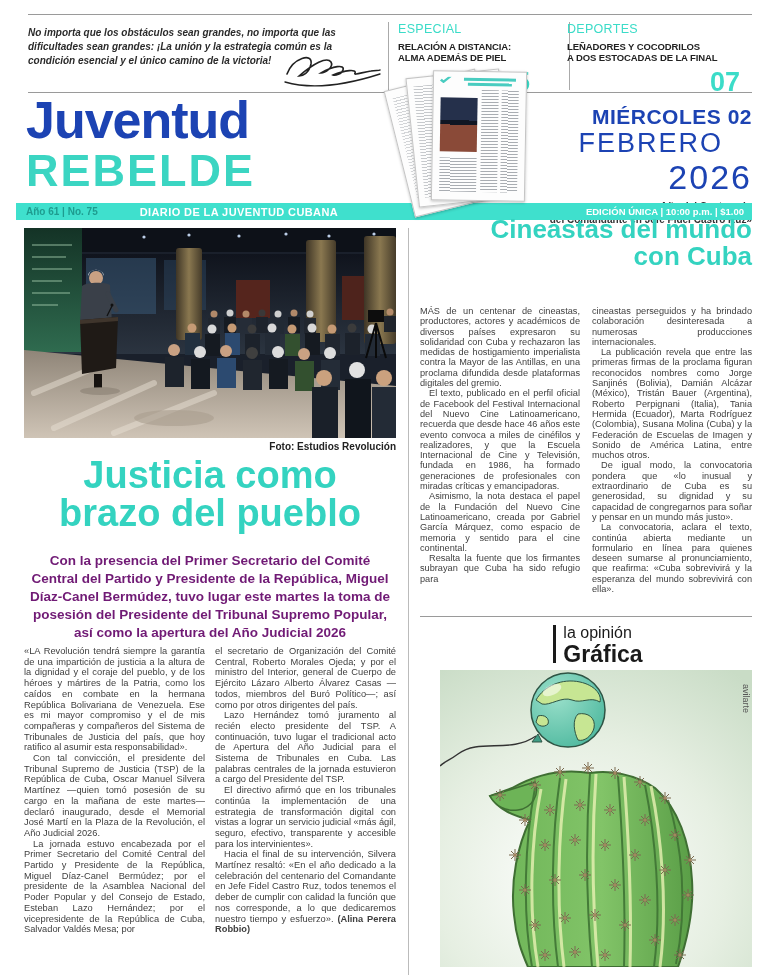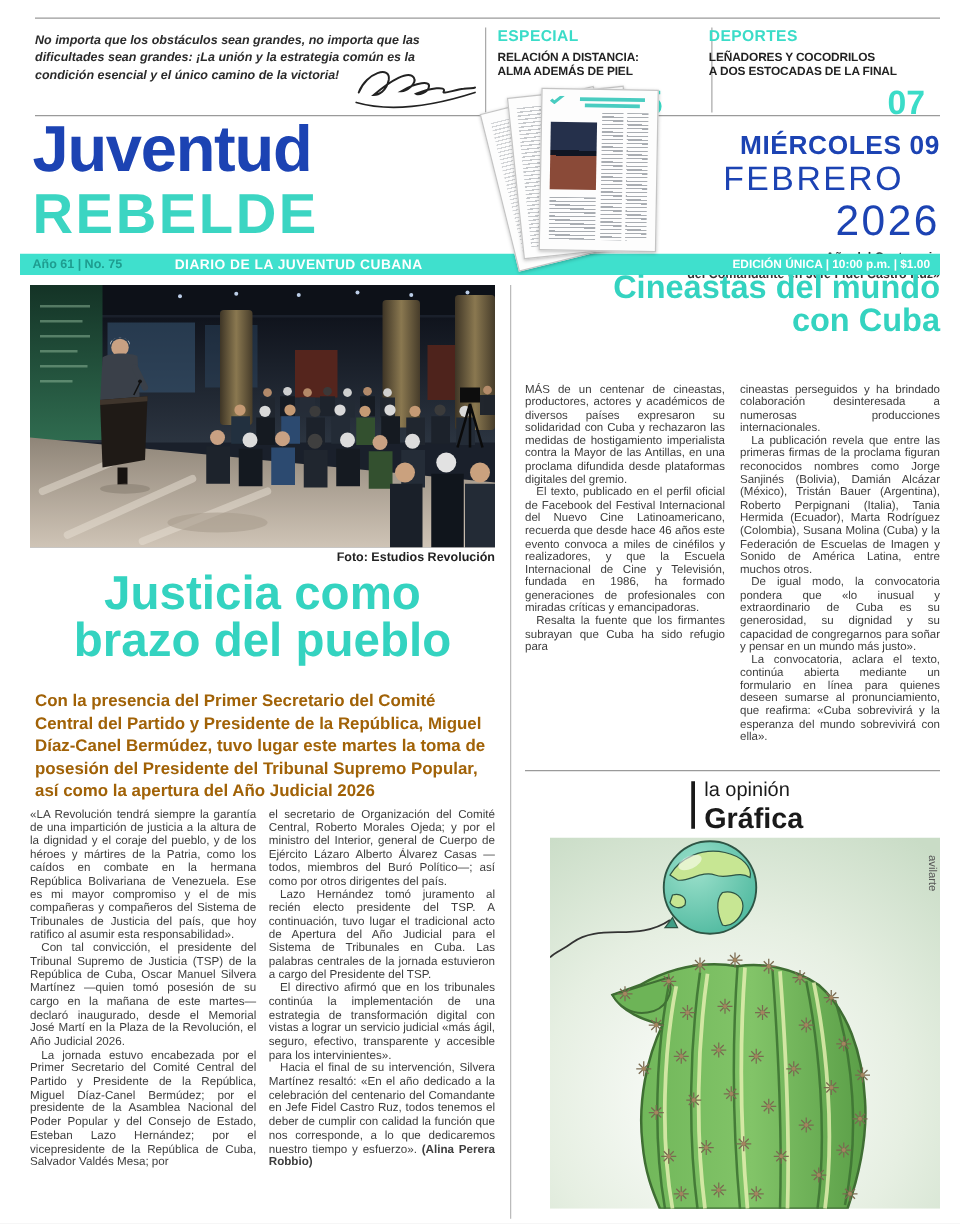--- a/index.html
+++ b/index.html
@@ -7,21 +7,21 @@
         font-family:"Liberation Sans",sans-serif;overflow:hidden;color:#222;}
   .rule{position:absolute;background:#9a9a9a;}
   
   .quote{position:absolute;left:28px;top:26px;width:345px;font-size:10px;line-height:1.38;
          font-style:italic;font-weight:bold;color:#2b2b2b;}
   .signature{position:absolute;left:283px;top:46px;}
   .teaser{position:absolute;top:22px;height:70px;}
   .teaser-especial{left:398px;width:160px;}
   .teaser-deportes{left:567px;width:173px;}
   .vsep{position:absolute;top:22px;width:1px;height:68px;background:#aaa;}
-  .teaser .sec{color:#3bdcc8;font-weight:bold;font-size:12.5px;letter-spacing:.3px;}
+  .teaser .sec{color:#3bdcc8;font-weight:normal;font-size:12.5px;letter-spacing:.3px;}
   .teaser .ttl{margin-top:5px;font-weight:bold;font-size:9.5px;line-height:1.18;color:#222;letter-spacing:-.1px;}
   .teaser .pg{position:absolute;bottom:-6px;font-weight:bold;font-size:27px;color:#3bdcc8;}
   .teaser-especial .pg{right:28px;}
   .teaser-deportes .pg{right:0px;}
   
   .preview{position:absolute;left:396px;top:70px;width:142px;height:144px;z-index:5;}
   .sheet{position:absolute;width:92px;height:128px;background:#fdfdfd;border:1px solid #c4c4c4;
          box-shadow:0 1px 3px rgba(0,0,0,.25);}
   .sheet .txt{position:absolute;background:repeating-linear-gradient(to bottom,#a9adb2 0 1px,transparent 1px 3px);}
   .s1{left:2px;top:8px;transform:rotate(-14deg);}
@@ -47,22 +47,22 @@
   .infobar .iss{color:#1e9c8f;font-size:10px;margin-left:10px;}
   .infobar .tag{color:#fff;font-size:11px;letter-spacing:.4px;margin-left:42px;}
   .infobar .ed{color:#fff;font-size:9.5px;margin-left:auto;margin-right:8px;}
   
   .main-divider{position:absolute;left:408px;top:228px;width:1px;height:747px;background:#bbb;}
   .photo{position:absolute;left:24px;top:228px;width:372px;height:210px;}
   .caption{position:absolute;left:24px;top:441px;width:372px;text-align:right;
            font-size:10px;font-weight:bold;color:#222;}
   .headline{position:absolute;left:24px;top:456px;width:372px;text-align:center;
             color:#34d3c0;font-weight:bold;font-size:38px;line-height:1.0;}
-  .standfirst{position:absolute;left:28px;top:552px;width:364px;text-align:left;
-              font-weight:bold;font-size:13.5px;line-height:18px;color:#a16207;}
+  .standfirst{position:absolute;left:28px;top:552px;width:364px;text-align:center;
+              font-weight:bold;font-size:13.5px;line-height:18px;color:#701a75;}
   .body2col{position:absolute;display:flex;overflow:hidden;}
   .mainbody{left:24px;top:646px;width:372px;height:331px;gap:10px;}
   .secbody{left:420px;top:306px;width:332px;height:306px;gap:12px;}
   .col{flex:1;min-width:0;}
   .mainbody .col p{margin:0;font-size:9.3px;line-height:10.7px;text-align:justify;color:#3e3e3e;}
   .secbody .col p{margin:0;font-size:9.2px;line-height:10.3px;text-align:justify;color:#3e3e3e;}
   .plist p + p, p.closing{text-indent:9px;}
   .byline{font-weight:bold;}
   
   .sec-headline{position:absolute;left:420px;top:216px;width:332px;text-align:right;
@@ -129,21 +129,21 @@
       <div class="txt" style="left:7px;top:86px;width:37px;height:34px;"></div>
     </div>
   </div>
 
   <div class="logo">
     <div class="l1">Juventud</div>
     <div class="l2">REBELDE</div>
   </div>
 
   <div class="datebox">
-    <div class="d1">MIÉRCOLES 09</div>
+    <div class="d1">MIÉRCOLES 02</div>
     <div class="d2">FEBRERO</div>
     <div class="d3">2026</div>
     <div class="slogan">
       <span>«Año del Centenario</span><br>
       <span>del Comandante en Jefe Fidel Castro Ruz»</span>
     </div>
   </div>
 
   <div class="infobar">
     <span class="iss">Año 61 | No. 75</span>
@@ -320,20 +320,21 @@
   </div>
 
   <div class="sec-headline">
     <span>Cineastas del mundo</span><br>
     <span>con Cuba</span>
   </div>
   <div class="body2col secbody">
     <div class="col plist">
         <p>MÁS de un centenar de cineastas, productores, actores y académicos de diversos países expresaron su solidaridad con Cuba y rechazaron las medidas de hostigamiento imperialista contra la Mayor de las Antillas, en una proclama difundida desde plataformas digitales del gremio.</p>
         <p>El texto, publicado en el perfil oficial de Facebook del Festival Internacional del Nuevo Cine Latinoamericano, recuerda que desde hace 46 años este evento convoca a miles de cinéfilos y realizadores, y que la Escuela Internacional de Cine y Televisión, fundada en 1986, ha formado generaciones de profesionales con miradas críticas y emancipadoras.</p>
+        <p>Asimismo, la nota destaca el papel de la Fundación del Nuevo Cine Latinoamericano, creada por Gabriel García Márquez, como espacio de memoria y sentido para el cine continental.</p>
         <p>Resalta la fuente que los firmantes subrayan que Cuba ha sido refugio para</p>
       </div>
     <div class="col plist">
         <p>cineastas perseguidos y ha brindado colaboración desinteresada a numerosas producciones internacionales.</p>
         <p>La publicación revela que entre las primeras firmas de la proclama figuran reconocidos nombres como Jorge Sanjinés (Bolivia), Damián Alcázar (México), Tristán Bauer (Argentina), Roberto Perpignani (Italia), Tania Hermida (Ecuador), Marta Rodríguez (Colombia), Susana Molina (Cuba) y la Federación de Escuelas de Imagen y Sonido de América Latina, entre muchos otros.</p>
         <p>De igual modo, la convocatoria pondera que «lo inusual y extraordinario de Cuba es su generosidad, su dignidad y su capacidad de congregarnos para soñar y pensar en un mundo más justo».</p>
         <p>La convocatoria, aclara el texto, continúa abierta mediante un formulario en línea para quienes deseen sumarse al pronunciamiento, que reafirma: «Cuba sobrevivirá y la esperanza del mundo sobrevivirá con ella».</p>
       </div>
   </div>
 

